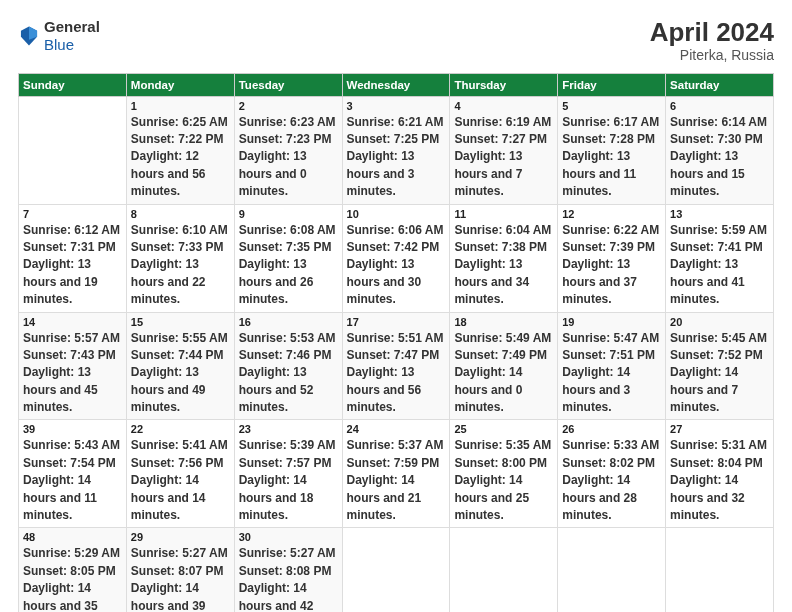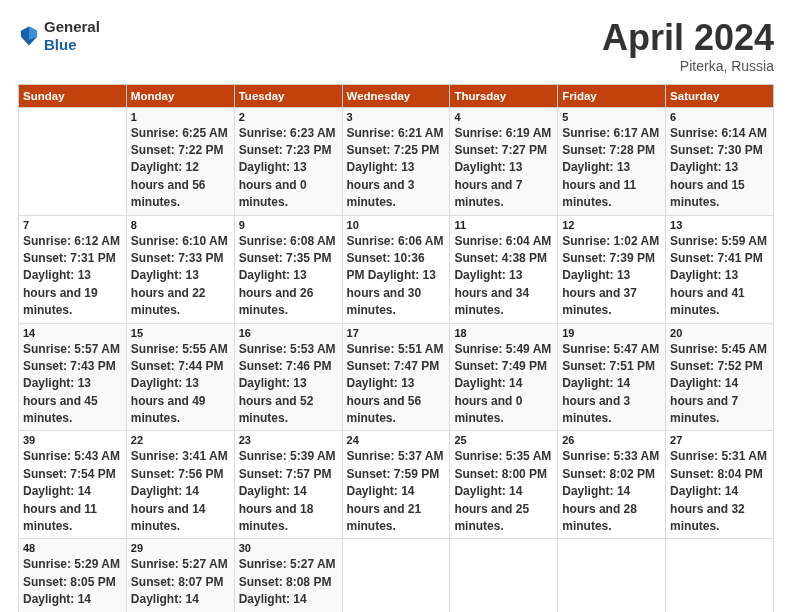--- a/index.html
+++ b/index.html
@@ -27,48 +27,48 @@
       align-items: center;
       gap: 4px;
     }
     .logo-text-general {
       font-size: 15px;
       font-weight: bold;
       color: #333;
     }
     .logo-text-blue {
       font-size: 15px;
-      font-weight: bold;
+      font-weight: normal;
       color: #1a5fa8;
       margin-top: 16px;
     }
     .logo-icon {
       width: 22px;
       height: 22px;
     }
     .title-block {
       text-align: right;
     }
     .title-month {
-      font-size: 36px;
+      font-size: 26px;
       font-weight: bold;
       color: #333;
       line-height: 1.1;
     }
     .title-location {
       font-size: 14px;
       color: #555;
     }
     table {
       width: 100%;
       border-collapse: collapse;
       table-layout: fixed;
     }
     thead tr th {
-      background-color: #c2410c;
+      background-color: #15803d;
       color: #fff;
       font-size: 11.5px;
       font-weight: bold;
       padding: 5px 4px;
       text-align: left;
       border: 1px solid #ccc;
     }
     tbody tr td {
       vertical-align: top;
       border: 1px solid #ddd;
@@ -197,34 +197,34 @@
           <td>
             <span class="day-number">9</span>
             <div class="day-info">Sunrise: 6:08 AM
 Sunset: 7:35 PM
 Daylight: 13 hours
 and 26 minutes.</div>
           </td>
           <td>
             <span class="day-number">10</span>
             <div class="day-info">Sunrise: 6:06 AM
-Sunset: 10:36 PM
+Sunset: 7:42 PM
 Daylight: 13 hours
 and 30 minutes.</div>
           </td>
           <td>
             <span class="day-number">11</span>
             <div class="day-info">Sunrise: 6:04 AM
-Sunset: 4:38 PM
+Sunset: 7:38 PM
 Daylight: 13 hours
 and 34 minutes.</div>
           </td>
           <td>
             <span class="day-number">12</span>
-            <div class="day-info">Sunrise: 1:02 AM
+            <div class="day-info">Sunrise: 6:22 AM
 Sunset: 7:39 PM
 Daylight: 13 hours
 and 37 minutes.</div>
           </td>
           <td>
             <span class="day-number">13</span>
             <div class="day-info">Sunrise: 5:59 AM
 Sunset: 7:41 PM
 Daylight: 13 hours
 and 41 minutes.</div>
@@ -284,21 +284,21 @@
         <tr>
           <td>
             <span class="day-number">39</span>
             <div class="day-info">Sunrise: 5:43 AM
 Sunset: 7:54 PM
 Daylight: 14 hours
 and 11 minutes.</div>
           </td>
           <td>
             <span class="day-number">22</span>
-            <div class="day-info">Sunrise: 3:41 AM
+            <div class="day-info">Sunrise: 5:41 AM
 Sunset: 7:56 PM
 Daylight: 14 hours
 and 14 minutes.</div>
           </td>
           <td>
             <span class="day-number">23</span>
             <div class="day-info">Sunrise: 5:39 AM
 Sunset: 7:57 PM
 Daylight: 14 hours
 and 18 minutes.</div>

